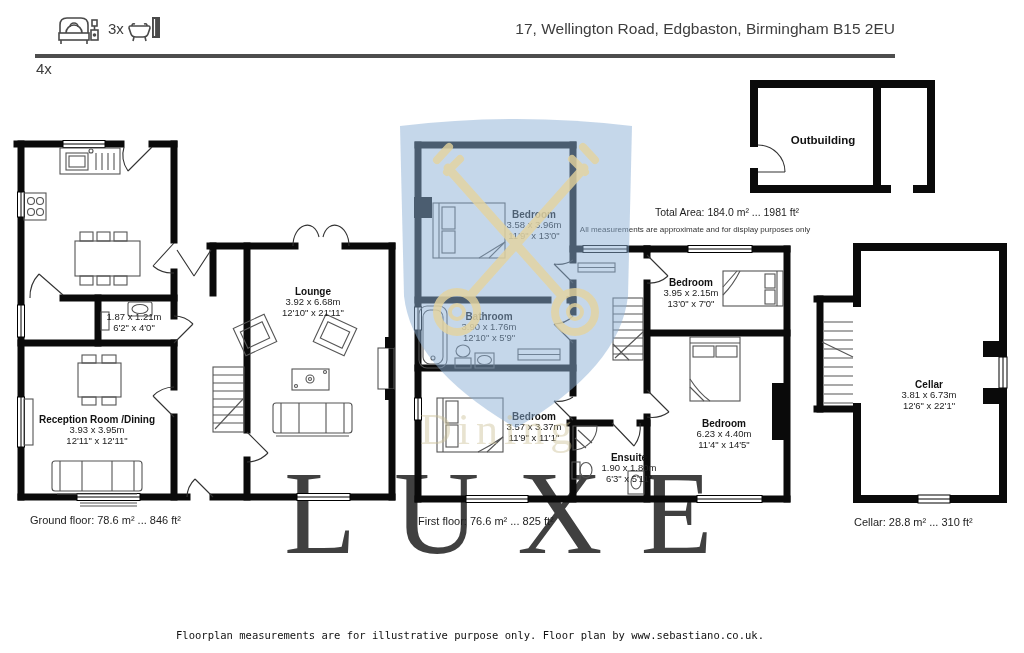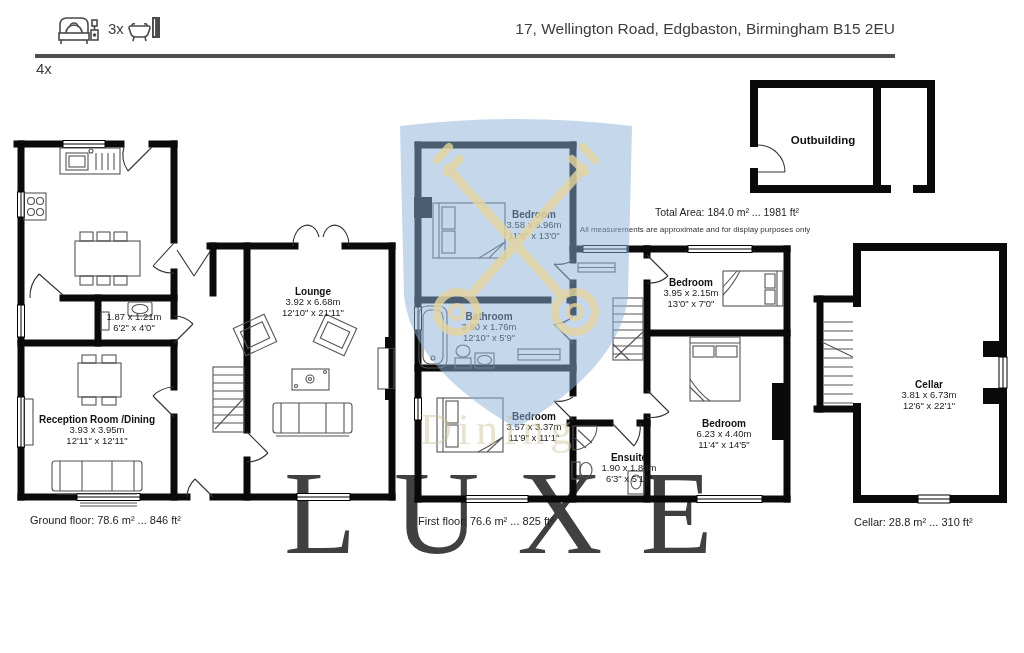--- a/index.html
+++ b/index.html
@@ -400,20 +400,21 @@
       <div class="rname-lg">Outbuilding</div>
     </div>
 
     <div class="caption" style="left:14px;top:514px;margin-left:16px;">Ground floor: 78.6 m² ... 846 ft²</div>
     <div class="caption" style="left:418px;top:515px;">First floor: 76.6 m² ... 825 ft²</div>
     <div class="caption" style="left:854px;top:516px;">Cellar: 28.8 m² ... 310 ft²</div>
 
     <div class="total-area">Total Area: 184.0 m² ... 1981 ft²</div>
     <div class="disclaimer">All measurements are approximate and for display purposes only</div>
 
+    <div class="footer">Floorplan measurements are for illustrative purpose only. Floor plan by www.sebastiano.co.uk.</div>
   </div>
 
   <svg class="wm-over" width="1024" height="653" viewBox="0 0 1024 653">
     <path d="M400,126 Q516,112 632,126 L628,296 Q620,368 516,428 Q412,368 404,296 Z" fill="#8cb0d6" opacity="0.5"></path>
     <g stroke="#e5d49e" fill="none" opacity="0.8" stroke-linecap="round">
       <path d="M448,168 L562,296" stroke-width="9"></path>
       <path d="M584,168 L470,296" stroke-width="9"></path>
       <circle cx="575" cy="312" r="20" stroke-width="8"></circle>
       <circle cx="575" cy="312" r="7" stroke-width="4"></circle>
       <circle cx="457" cy="312" r="20" stroke-width="8"></circle>

